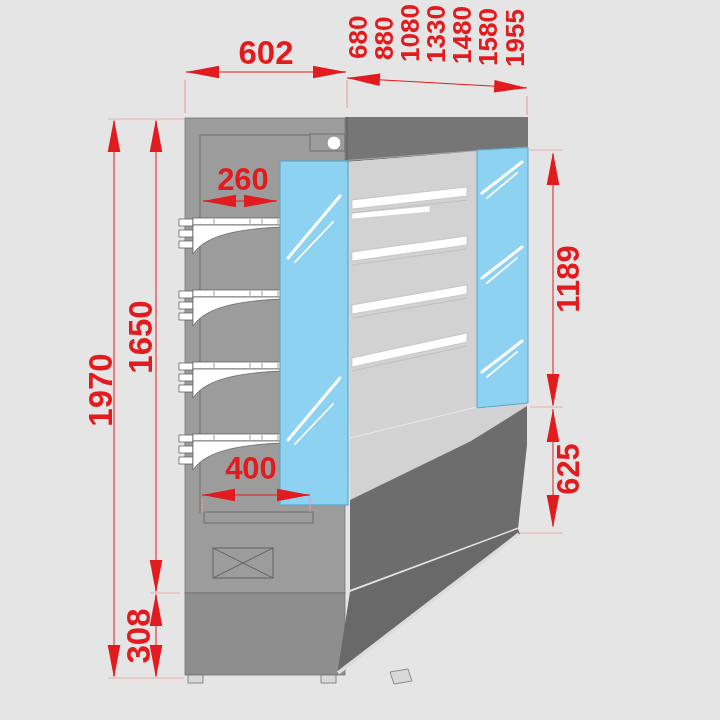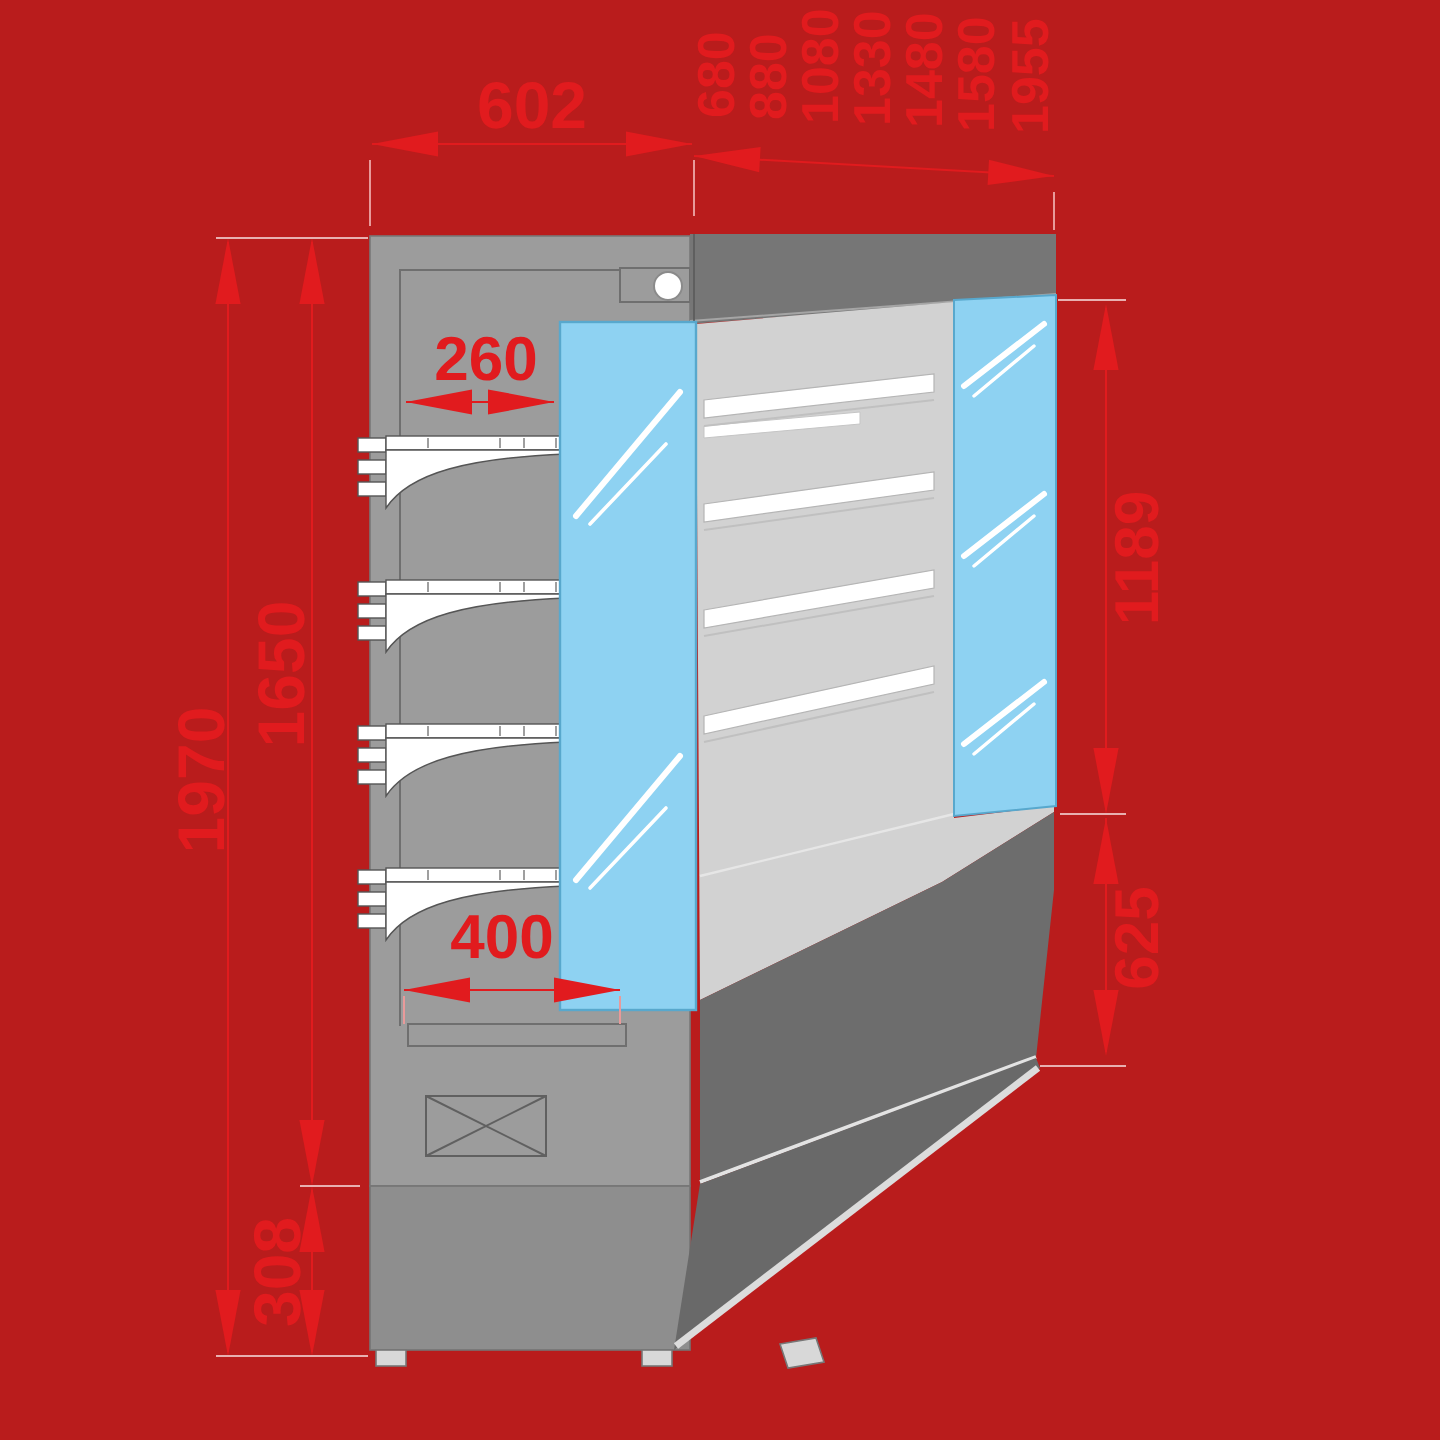--- a/index.html
+++ b/index.html
@@ -1,16 +1,16 @@
 <!DOCTYPE html>
 <html><head>
 <meta charset="utf-8">
 <style>
   html,body{margin:0;padding:0;background:#ffffff;}
-  .stage{position:relative;width:720px;height:720px;background:#b91c1c;overflow:hidden;text-align:right;}
+  .stage{position:relative;width:720px;height:720px;background:#e5e5e5;overflow:hidden;text-align:right;}
   svg{display:block;}
   .dim{font-family:"Liberation Sans","DejaVu Sans",sans-serif;font-weight:bold;fill:#e11b1e;}
   .dim-lg{font-size:33px;}
   .dim-md{font-size:31px;}
   .dim-sm{font-size:26px;}
 </style>
 </head>
 <body>
 
 <div class="stage">

